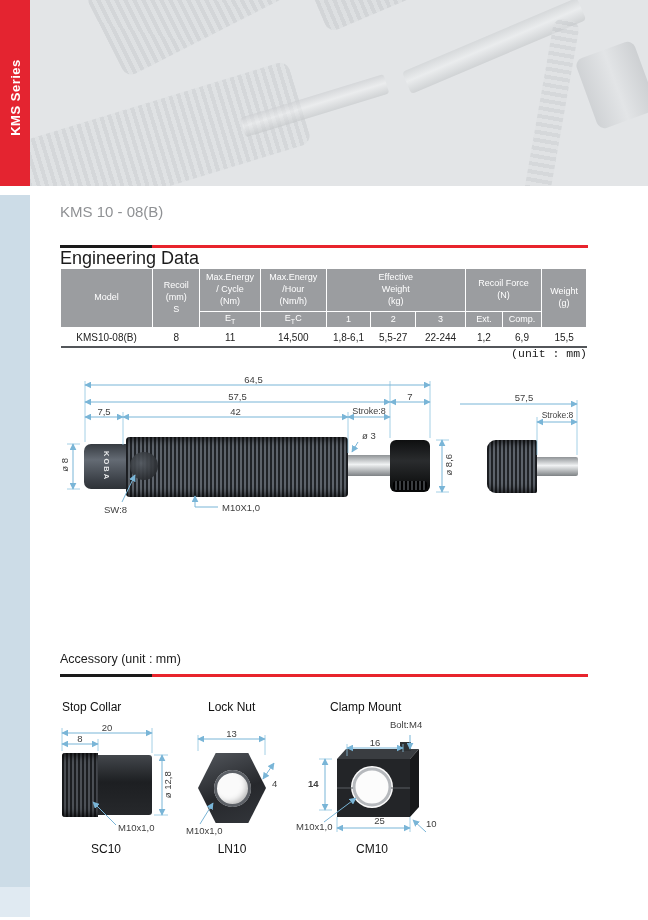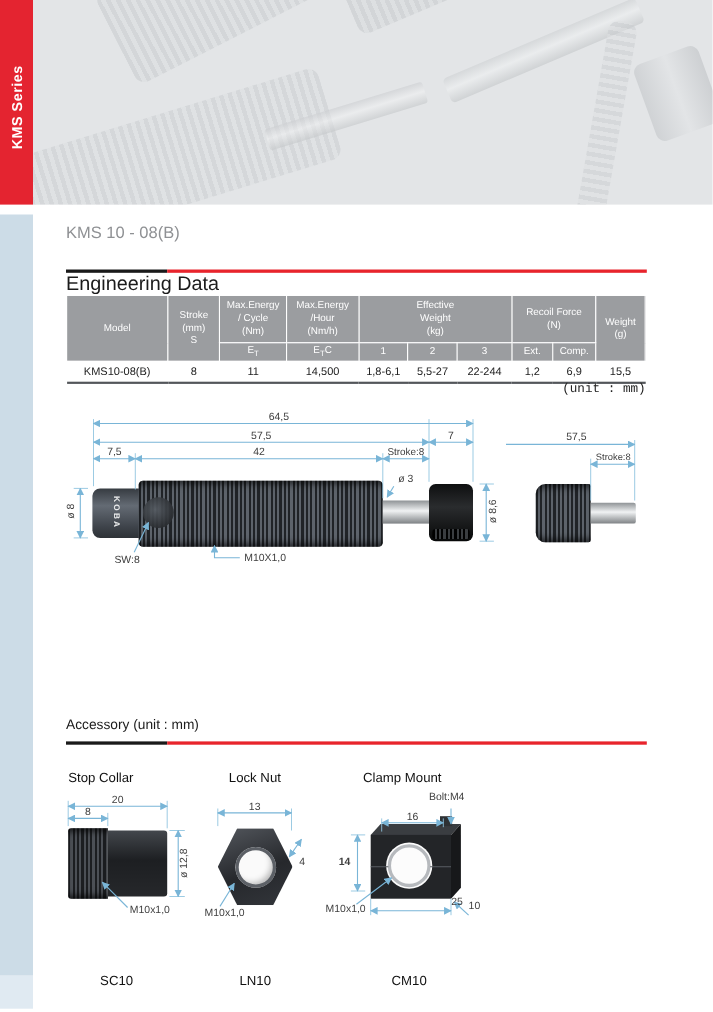--- a/index.html
+++ b/index.html
@@ -70,21 +70,21 @@
   .rod-side{left:477px;top:92px;width:41px;height:19px;border-radius:0 2px 2px 0;}
   .overlay{position:absolute;left:0;top:0;z-index:2;}
   .dl{position:absolute;z-index:3;font-size:9.5px;color:#404040;white-space:nowrap;line-height:1;}
   .ctr{text-align:center;}
   .rot{transform:rotate(-90deg);}
   
   .acc-heading{position:absolute;left:60px;top:652px;font-size:12.5px;color:#1b1b1b;}
   .acc{position:absolute;left:60px;top:695px;width:528px;height:170px;}
   .acc .part{position:absolute;z-index:1;}
   .acc-title{font-size:12px;color:#111;}
-  .acc-code{font-size:12px;color:#111;margin-top:42px;}
+  .acc-code{font-size:12px;color:#111;}
   .sc-threads{left:2px;top:58px;width:36px;height:64px;border-radius:3px 0 0 3px;
        background:repeating-linear-gradient(90deg,#1c1e21 0 2px,#4c5056 2px 4px);
        box-shadow:inset 0 6px 6px -3px rgba(0,0,0,.7),inset 0 -6px 6px -3px rgba(0,0,0,.7);}
   .sc-collar{left:38px;top:60px;width:54px;height:60px;border-radius:0 3px 3px 0;
        background:linear-gradient(180deg,#43474c,#1d1f22 45%,#26282b);}
   .ln-hex{left:138px;top:58px;width:68px;height:70px;
        clip-path:polygon(26% 0,74% 0,100% 50%,74% 100%,26% 100%,0 50%);
        background:linear-gradient(160deg,#53575d,#26282c 55%,#33363b);}
   .ln-hole{left:154px;top:75px;width:37px;height:37px;border-radius:50%;background:#fafafa;
        box-shadow:inset 0 0 0 3px #5c6066,inset -4px -4px 6px rgba(0,0,0,.28);}
@@ -129,21 +129,21 @@
         <col style="width:8.5%">
         <col style="width:9.5%">
       <col style="width:7%">
         <col style="width:7.5%">
         <col style="width:8.5%">
     </colgroup>
     <tbody>
         <tr class="h1row">
       <th rowspan="2">Model</th>
       <th rowspan="2">
-        <span>Stroke</span><br>
+        <span>Recoil</span><br>
         <span>(mm)</span><br>
         <span>S</span>
       </th>
       <th>
         <span>Max.Energy</span><br>
         <span>/ Cycle</span><br>
         <span>(Nm)</span>
       </th>
       <th>
         <span>Max.Energy</span><br>
@@ -318,19 +318,19 @@
     <span class="dl acc-title" style="left:148px;top:6px;">Lock Nut</span>
     <span class="dl ctr" style="left:138px;width:67px;top:34px;">13</span>
     <span class="dl" style="left:212px;top:84px;">4</span>
     <span class="dl small" style="left:126px;top:131px;">M10x1,0</span>
     <span class="dl ctr acc-code" style="left:140px;width:64px;top:148px;">LN10</span>
 
     <span class="dl acc-title" style="left:270px;top:6px;">Clamp Mount</span>
     <span class="dl small" style="left:330px;top:25px;">Bolt:M4</span>
     <span class="dl ctr" style="left:287px;width:56px;top:43px;">16</span>
     <span class="dl" style="left:248px;top:84px;font-weight:bold;">14</span>
-    <span class="dl ctr" style="left:277px;width:85px;top:121px;padding-left:36px;">25</span>
+    <span class="dl ctr" style="left:277px;width:85px;top:121px;">25</span>
     <span class="dl" style="left:366px;top:124px;">10</span>
     <span class="dl small" style="left:236px;top:127px;">M10x1,0</span>
     <span class="dl ctr acc-code" style="left:280px;width:64px;top:148px;">CM10</span>
   </div>
 
 </div>
 
 </body></html>

